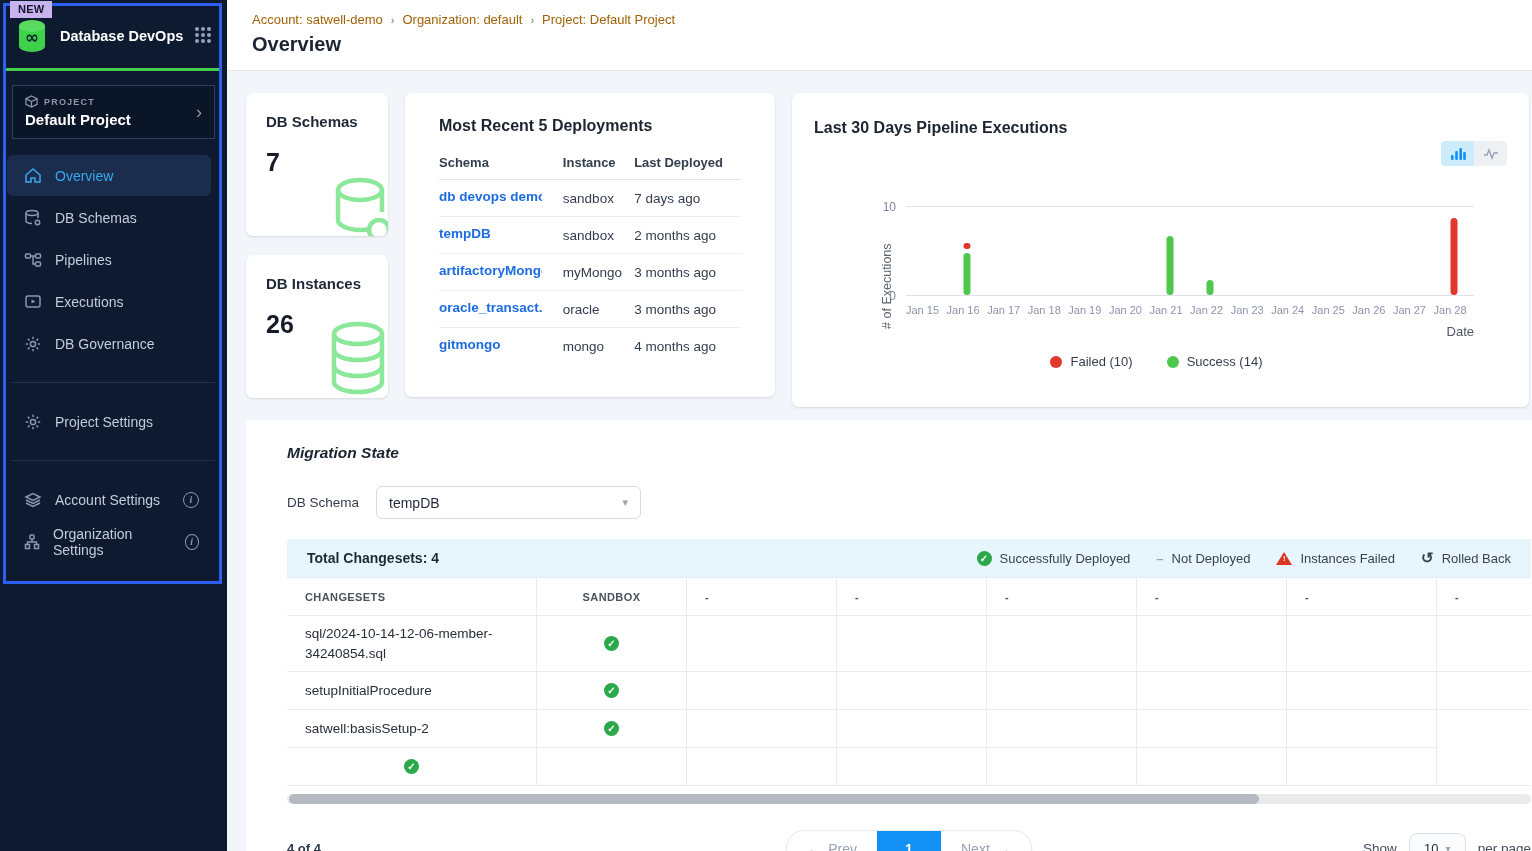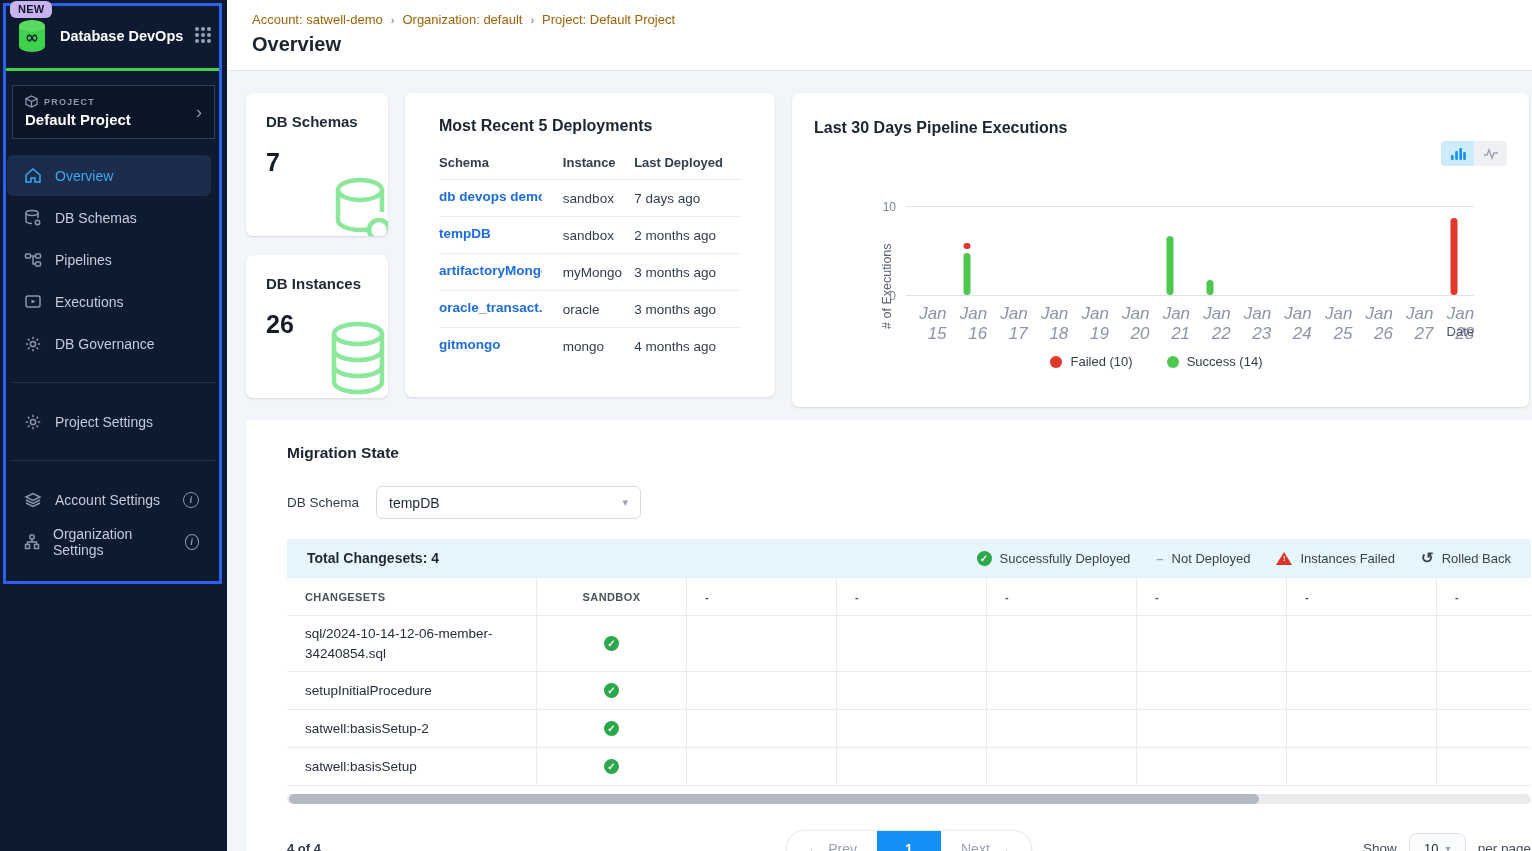--- a/index.html
+++ b/index.html
@@ -6,21 +6,21 @@
   html,body { width:1532px; height:851px; overflow:hidden;
     font-family:"Liberation Sans", sans-serif; background:#f2f5f9; }
 
   
   .sidebar { position:absolute; left:0; top:0; width:227px; height:851px;
     background:#0d1a30; color:#c3ccdb; }
   .highlight-box { position:absolute; left:3px; top:3px; width:219px; height:581px;
     border:3px solid #2d5ff2; pointer-events:none; z-index:5; }
   .new-badge { position:absolute; left:10px; top:1px; z-index:6;
     background:#c7b3ee; color:#15152c; font-size:11px; font-weight:bold;
-    padding:2px 8px 3px; border-radius:6px; letter-spacing:.2px; }
+    padding:2px 8px 3px; border-radius:0; letter-spacing:.2px; }
   .sb-header { display:flex; align-items:center; gap:10px; padding:18px 14px 12px 14px; }
   .logo { width:36px; height:36px; flex:0 0 auto; }
   .app-title { color:#fff; font-weight:bold; font-size:14.5px; flex:1; }
   .grid-icon { width:18px; height:18px; display:grid;
     grid-template-columns:repeat(3,4px); grid-template-rows:repeat(3,4px); gap:2px; cursor:pointer; }
   .grid-icon i { width:4px; height:4px; border-radius:50%; background:#96a1b8; }
   .green-rule { height:3px; background:#43ce4e; margin:2px 6px 0 6px; }
   .project-card { margin:14px 12px 0 12px; background:#0a1527; border:1px solid #2e3f60;
     border-radius:0; padding:9px 12px 10px 12px; position:relative; cursor:pointer; }
   .project-top { display:flex; align-items:center; gap:6px; }
@@ -73,31 +73,31 @@
   .tog.line { background:#eef0f4; border-radius:0 4px 4px 0; color:#98a1b2; }
   .plot-wrap { position:absolute; left:22px; top:90px; width:685px; height:197px; background:#fff; }
   .ylab { position:absolute; left:28px; top:96px; width:90px; text-align:center;
     transform:rotate(-90deg); transform-origin:center; font-size:12.5px; color:#5d6472; line-height:1.15; }
   .grid-area { position:absolute; left:92px; right:25px; top:24px; bottom:84px; }
   .gline { position:absolute; left:0; right:0; height:1px; background:#dfe2ec; }
   .ytick { position:absolute; right:calc(100% + 10px); transform:translateY(-50%);
     font-size:12px; color:#7d82a0; }
   .bar-seg { position:absolute; width:7px; border-radius:3.5px; transform:translateX(-50%); }
   .xlabels { position:absolute; left:92px; right:25px; top:calc(100% - 76px); display:flex; }
-  .xlabels span { flex:1; text-align:right; font-size:17px; color:#8d93ab;font-style:italic; }
+  .xlabels span { flex:1; text-align:left; font-size:11px; color:#8d93ab; }
   .xlabel-date { position:absolute; left:92px; right:25px; top:calc(100% - 56px);
     text-align:right; font-size:13px; color:#4e5563; }
   .chart-legend { position:absolute; left:0; right:0; top:calc(100% - 26px);
     display:flex; justify-content:center; gap:34px; font-size:13px; color:#353e4d; }
   .chart-legend .li { display:flex; align-items:center; gap:8px; }
   .dot { width:12px; height:12px; border-radius:50%; display:inline-block; }
 
   
   .migration { background:#fff; margin-top:13px; padding:24px 20px 0 41px; height:431px; }
-  .mig-title { font-size:15.5px; font-weight:bold; color:#1b2430; }
+  .mig-title { font-size:15.5px; font-weight:bold; color:#1b2430;font-style:italic; }
   .schema-row { display:flex; align-items:center; gap:17px; margin-top:24px; }
   .schema-label { font-size:13.5px; color:#333d4d; }
   .select-box { width:265px; height:33px; border:1px solid #d7dbe2; border-radius:6px; background:#fff;
     display:flex; align-items:center; padding:0 12px; font-size:14px; color:#1f2836; cursor:pointer; }
   .select-box .chev { margin-left:auto; color:#9aa3b2; font-size:11px; }
   .mig-table { width:1244px; margin-top:20px; }
   .band { background:#e7f6fc; height:38px; display:flex; align-items:center; padding:0 20px; }
   .band .total { font-size:14px; font-weight:bold; color:#1f2836; }
   .band .blegend { margin-left:auto; display:flex; gap:26px; font-size:13px; color:#39424f; align-items:center; }
   .band .blegend .li { display:flex; align-items:center; gap:8px; }
@@ -472,21 +472,20 @@
                   <span class="check">✓</span>
                 </div>
                 <div class="g-cell"></div>
                 <div class="g-cell"></div>
                 <div class="g-cell"></div>
                 <div class="g-cell"></div>
                 <div class="g-cell"></div>
                 <div class="g-cell"></div>
               </div>
               <div class="g-row">
-                <div class="g-cell c-changeset">satwell:basisSetup</div>
                 <div class="g-cell c-sandbox">
                   <span class="check">✓</span>
                 </div>
                 <div class="g-cell"></div>
                 <div class="g-cell"></div>
                 <div class="g-cell"></div>
                 <div class="g-cell"></div>
                 <div class="g-cell"></div>
                 <div class="g-cell"></div>
               </div>

